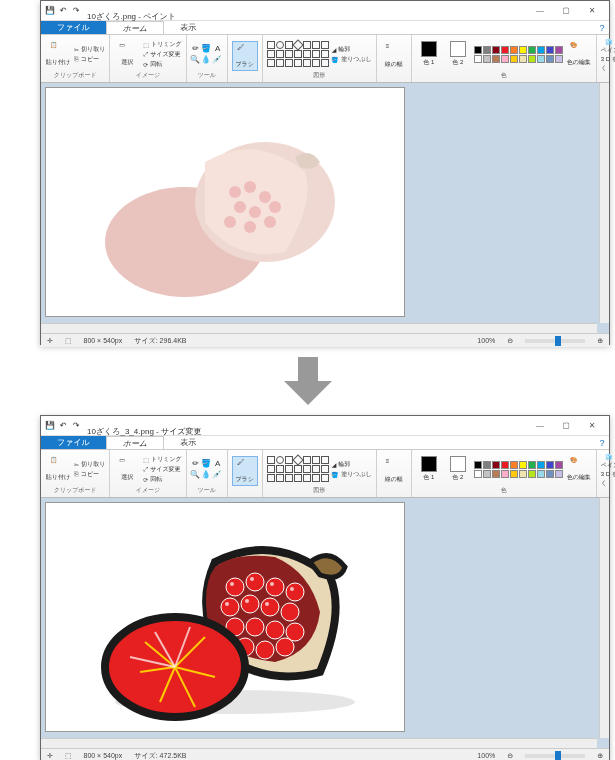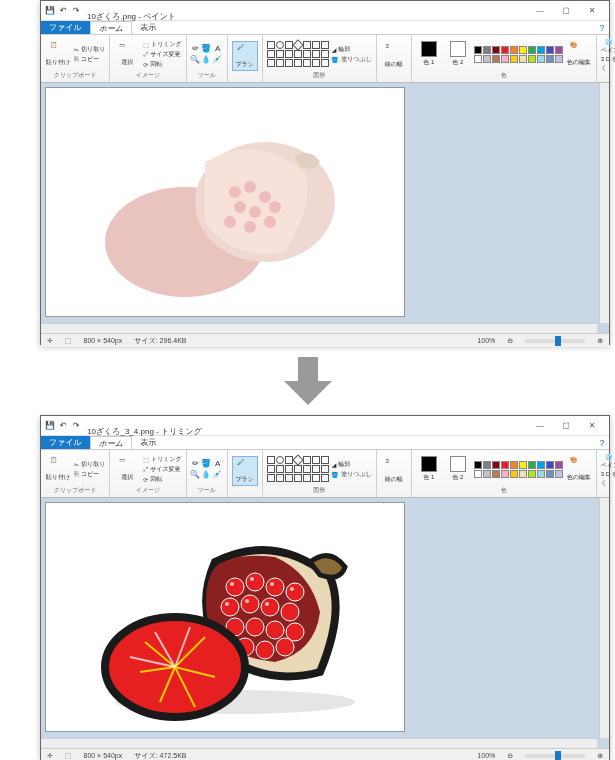--- a/index.html
+++ b/index.html
@@ -13,21 +13,21 @@
   .window.bot { top: 415px; height: 345px; }
 
   .titlebar { height: 20px; background: #fff; display: flex; align-items: center; font-size: 8px; color: #333; padding: 0 4px; border-bottom: 1px solid #ddd; }
   .qat { display: flex; gap: 3px; align-items: center; }
   .qat .ic { width: 10px; height: 10px; display: flex; align-items: center; justify-content: center; }
   .title-text { margin-left: 6px; flex: 1; margin-top: 12px; }
   .winbtns { display: flex; gap: 0; }
   .winbtn { width: 26px; height: 14px; display: flex; align-items: center; justify-content: center; font-size: 8px; color: #555; }
 
   .tabbar { height: 14px; background: #fff; display: flex; font-size: 8px; align-items: stretch; border-bottom: 1px solid #ccc; }
-  .tab { padding: 0 8px; display: flex; align-items: center; color: #333; }
+  .tab { padding: 0 16px; display: flex; align-items: center; color: #333; }
   .tab.file { background: #1979ca; color: #fff; }
   .tab.active { background: #fff; border: 1px solid #ccc; border-bottom: none; font-style: italic; }
   .help { width: 14px; text-align: center; margin-left: auto; color: #1979ca; font-size: 9px; display: flex; align-items: center; justify-content: center; }
 
   .ribbon { height: 48px; background: linear-gradient(#fdfdfd,#f3f3f3); border-bottom: 1px solid #bbb; display: flex; font-size: 6px; color: #333; }
   .group { border-right: 1px solid #d0d0d0; padding: 2px 4px; display: flex; flex-direction: column; align-items: center; }
   .group .body { flex: 1; display: flex; align-items: center; justify-content: center; gap: 3px; }
   .group .lbl { font-size: 6px; color: #666; text-align: center; margin-top: auto; }
   .bigbtn { width: 26px; height: 30px; display: flex; flex-direction: column; align-items: center; justify-content: center; font-size: 6px; gap: 1px; }
   .bigbtn .ico { width: 16px; height: 16px; }
@@ -296,21 +296,21 @@
     </svg>
 </div>
 
 <div class="window bot">
   <div class="titlebar">
     <div class="qat">
       <span class="ic">💾</span>
       <span class="ic">↶</span>
       <span class="ic">↷</span>
     </div>
-    <span class="title-text">10ざくろ_3_4.png - トリミング</span>
+    <span class="title-text">10ざくろ_3_4.png - サイズ変更</span>
     <div class="winbtns">
       <div class="winbtn">—</div>
       <div class="winbtn">▢</div>
       <div class="winbtn close">✕</div>
     </div>
   </div>
 
   <div class="tabbar">
     <div class="tab file">ファイル</div>
     <div class="tab active">ホーム</div>

